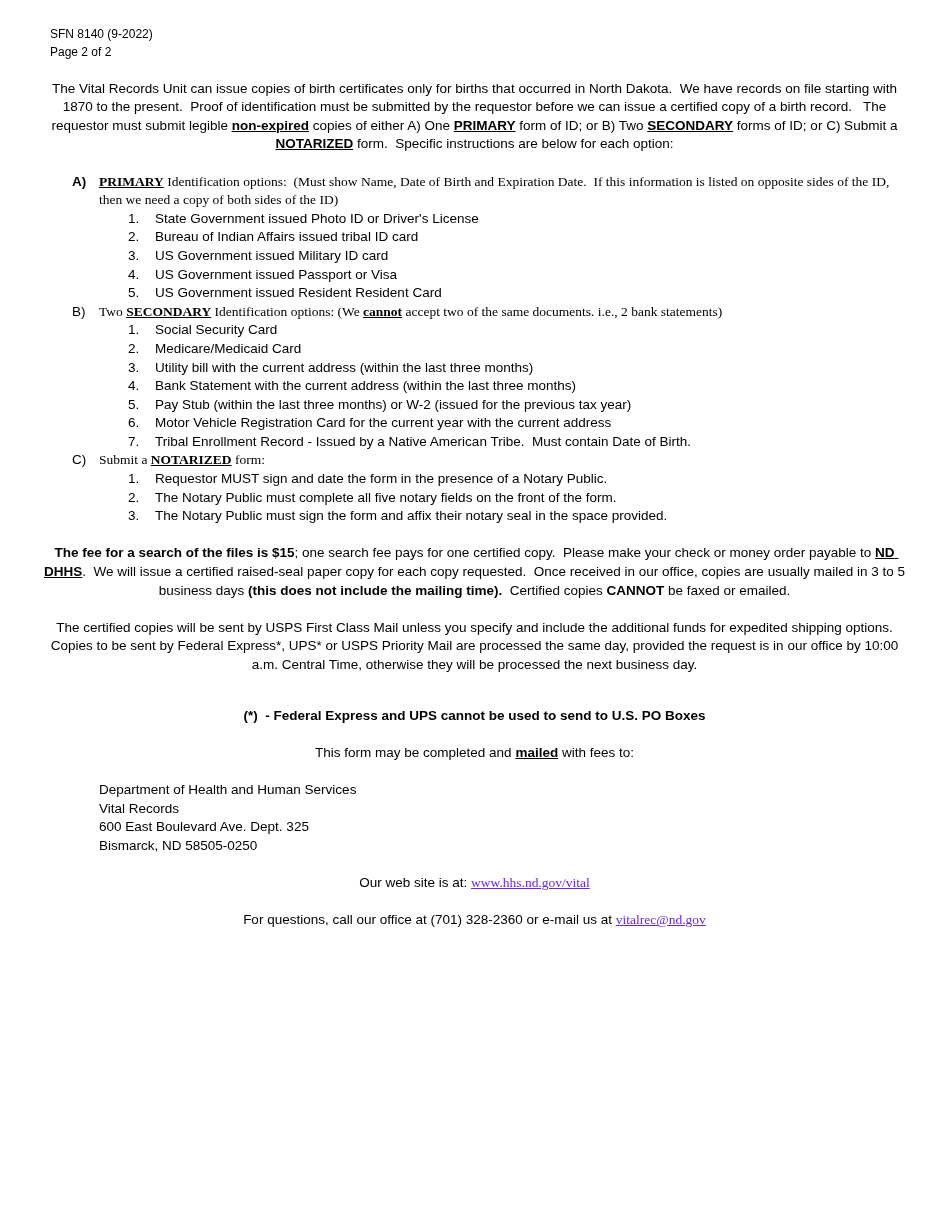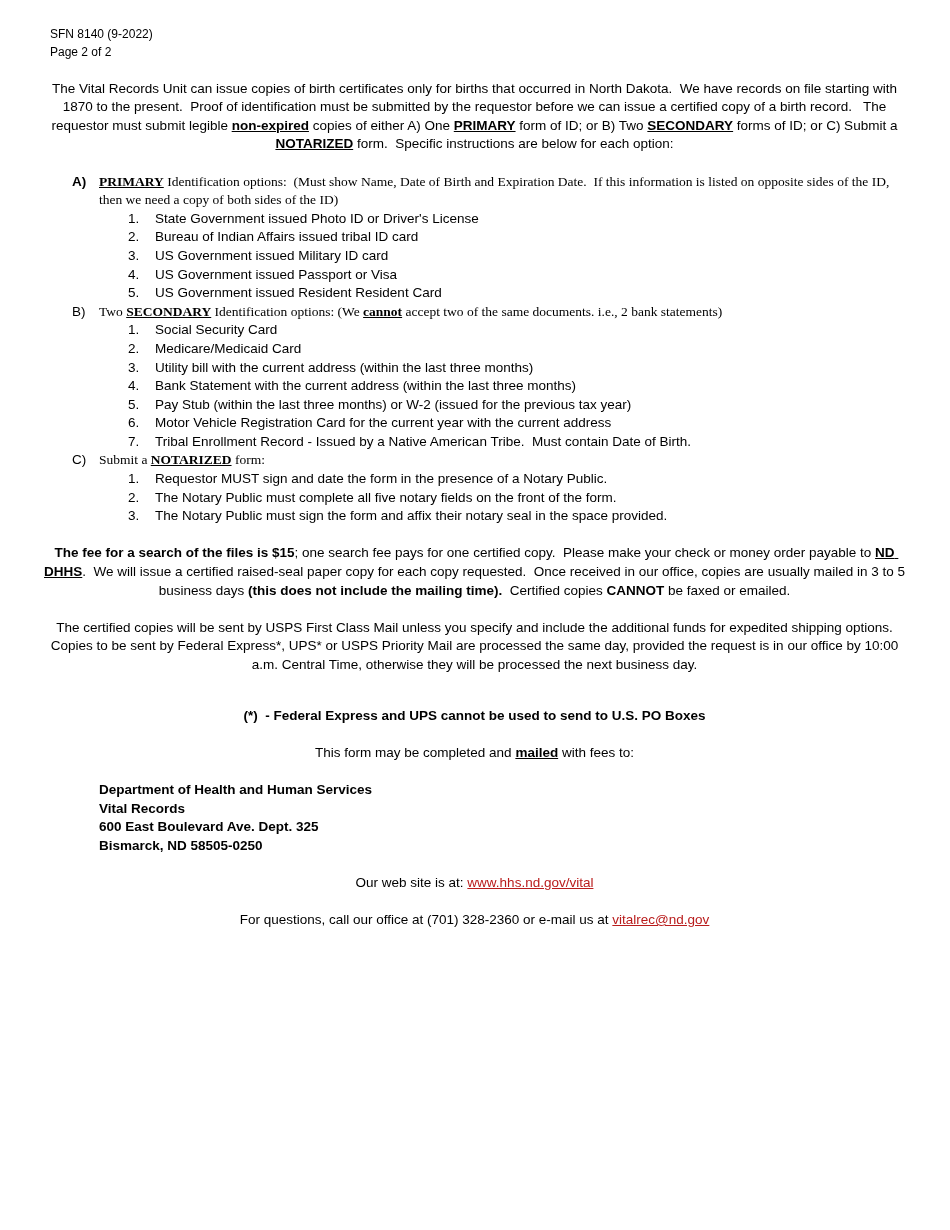--- a/index.html
+++ b/index.html
@@ -16,22 +16,22 @@
   .b  { font-weight: 700; }
   .bu { font-weight: 700; text-decoration: underline; }
   .options { margin: 18.6px 0 0 29px; }
   .opt-row { display: flex; }
   .opt-label { flex: 0 0 27px; }
   .opt-heading { flex: 1; font-family: Liberation Serif, serif; }
   .item { display: flex; margin-left: 56px; }
   .num { flex: 0 0 27px; }
   .itxt { flex: 1; }
   .block { display: block; margin-top: 32px; }
-  .address { margin: 18.6px 0 0 56px; font-weight: bold; }
-  .link { color: #b91c1c; text-decoration: underline; cursor: pointer; }
+  .address { margin: 18.6px 0 0 56px; }
+  .link { color: #6d28d9; text-decoration: underline; cursor: pointer; font-family: Liberation Serif, serif; }
 </style>
 </head>
 <body>
 
 <div class="doc">
 
   <div class="form-header">
     <div>SFN 8140 (9-2022)</div>
     <div>Page 2 of 2</div>
   </div>

